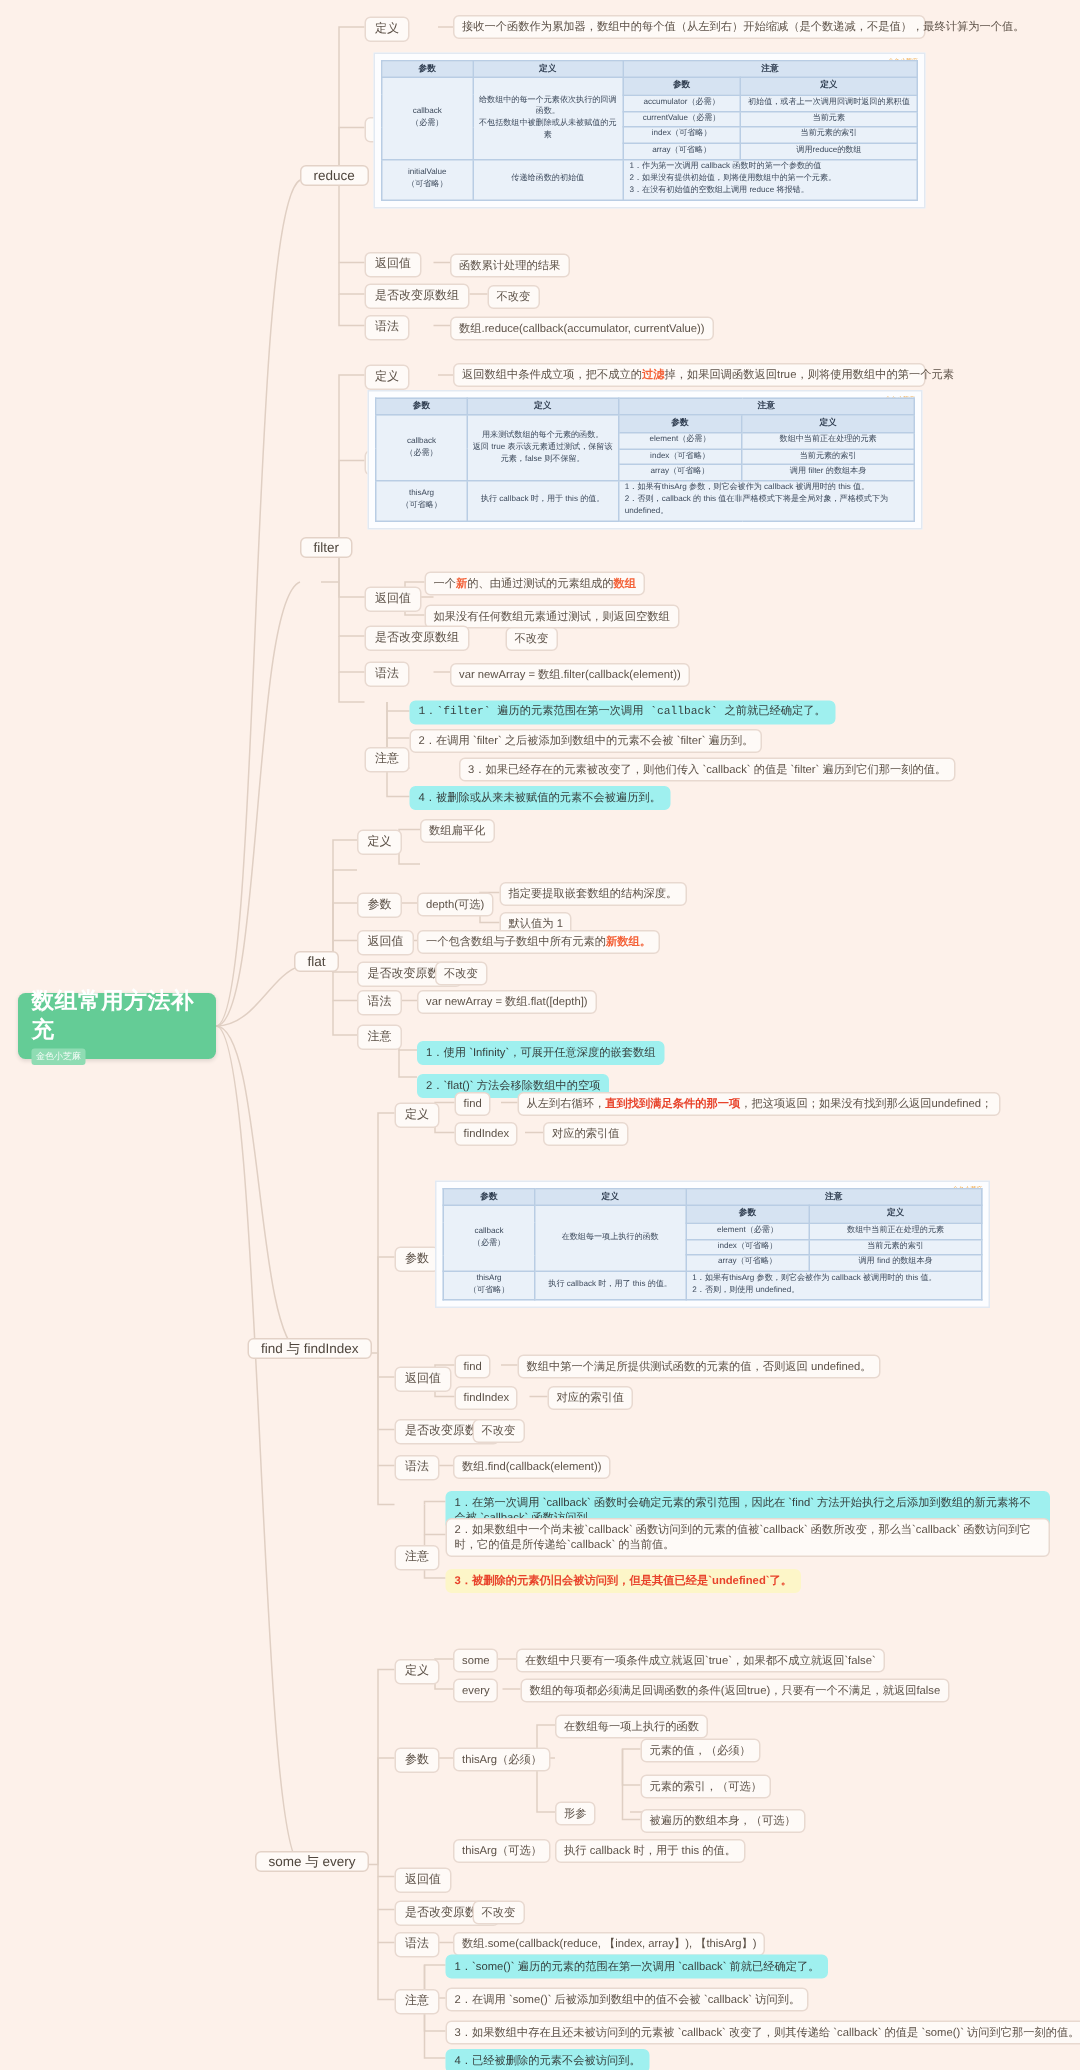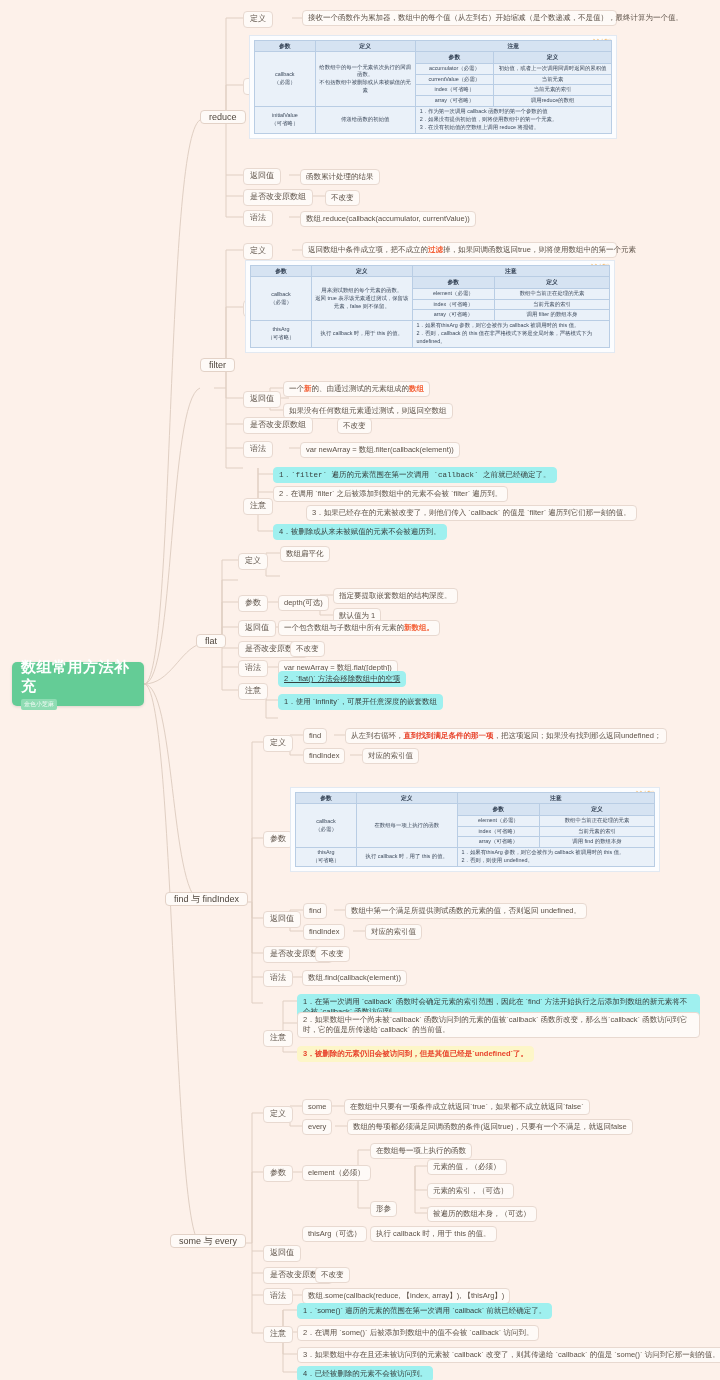--- a/index.html
+++ b/index.html
@@ -322,21 +322,21 @@
   <div class="node lvl2" style="left:238px;top:620px;">返回值</div>
   <div class="node" style="left:278px;top:620px;">
     <span>一个包含数组与子数组中所有元素的</span><span class="em-orange">新数组。</span>
   </div>
   <div class="node lvl2" style="left:238px;top:641px;">是否改变原数组</div>
   <div class="node" style="left:290px;top:641px;">不改变</div>
   <div class="node lvl2" style="left:238px;top:660px;">语法</div>
   <div class="node" style="left:278px;top:660px;">var newArray = 数组.flat([depth])</div>
   <div class="node lvl2" style="left:238px;top:683px;">注意</div>
   <div class="node hl-cyan" style="left:278px;top:694px;">1．使用 `Infinity`，可展开任意深度的嵌套数组</div>
-  <div class="node hl-cyan" style="left:278px;top:671px;text-decoration:underline;">2．`flat()` 方法会移除数组中的空项</div>
+  <div class="node hl-cyan" style="left:278px;top:716px;">2．`flat()` 方法会移除数组中的空项</div>
 
   <div class="node lvl1" style="left:165px;top:892px;">find 与 findIndex</div>
   <div class="node lvl2" style="left:263px;top:735px;">定义</div>
   <div class="node" style="left:303px;top:728px;">find</div>
   <div class="node" style="left:345px;top:728px;">
     <span>从左到右循环，</span><span class="em-red">直到找到满足条件的那一项</span><span>，把这项返回；如果没有找到那么返回undefined；</span>
   </div>
   <div class="node" style="left:303px;top:748px;">findIndex</div>
   <div class="node" style="left:362px;top:748px;">对应的索引值</div>
   <div class="node lvl2" style="left:263px;top:831px;">参数</div>
@@ -402,21 +402,21 @@
     <span class="em-red">3．被删除的元素仍旧会被访问到，但是其值已经是`undefined`了。</span>
   </div>
 
   <div class="node lvl1" style="left:170px;top:1234px;">some 与 every</div>
   <div class="node lvl2" style="left:263px;top:1106px;">定义</div>
   <div class="node" style="left:302px;top:1099px;">some</div>
   <div class="node" style="left:344px;top:1099px;">在数组中只要有一项条件成立就返回`true`，如果都不成立就返回`false`</div>
   <div class="node" style="left:302px;top:1119px;">every</div>
   <div class="node" style="left:347px;top:1119px;">数组的每项都必须满足回调函数的条件(返回true)，只要有一个不满足，就返回false</div>
   <div class="node lvl2" style="left:263px;top:1165px;">参数</div>
-  <div class="node" style="left:302px;top:1165px;">element（必须）</div>
+  <div class="node" style="left:302px;top:1165px;">thisArg（必须）</div>
   <div class="node" style="left:370px;top:1143px;">在数组每一项上执行的函数</div>
   <div class="node" style="left:370px;top:1201px;">形参</div>
   <div class="node" style="left:427px;top:1159px;">元素的值，（必须）</div>
   <div class="node" style="left:427px;top:1183px;">元素的索引，（可选）</div>
   <div class="node" style="left:427px;top:1206px;">被遍历的数组本身，（可选）</div>
   <div class="node" style="left:302px;top:1226px;">thisArg（可选）</div>
   <div class="node" style="left:370px;top:1226px;">执行 callback 时，用于 this 的值。</div>
   <div class="node lvl2" style="left:263px;top:1245px;">返回值</div>
   <div class="node lvl2" style="left:263px;top:1267px;">是否改变原数组</div>
   <div class="node" style="left:315px;top:1267px;">不改变</div>

